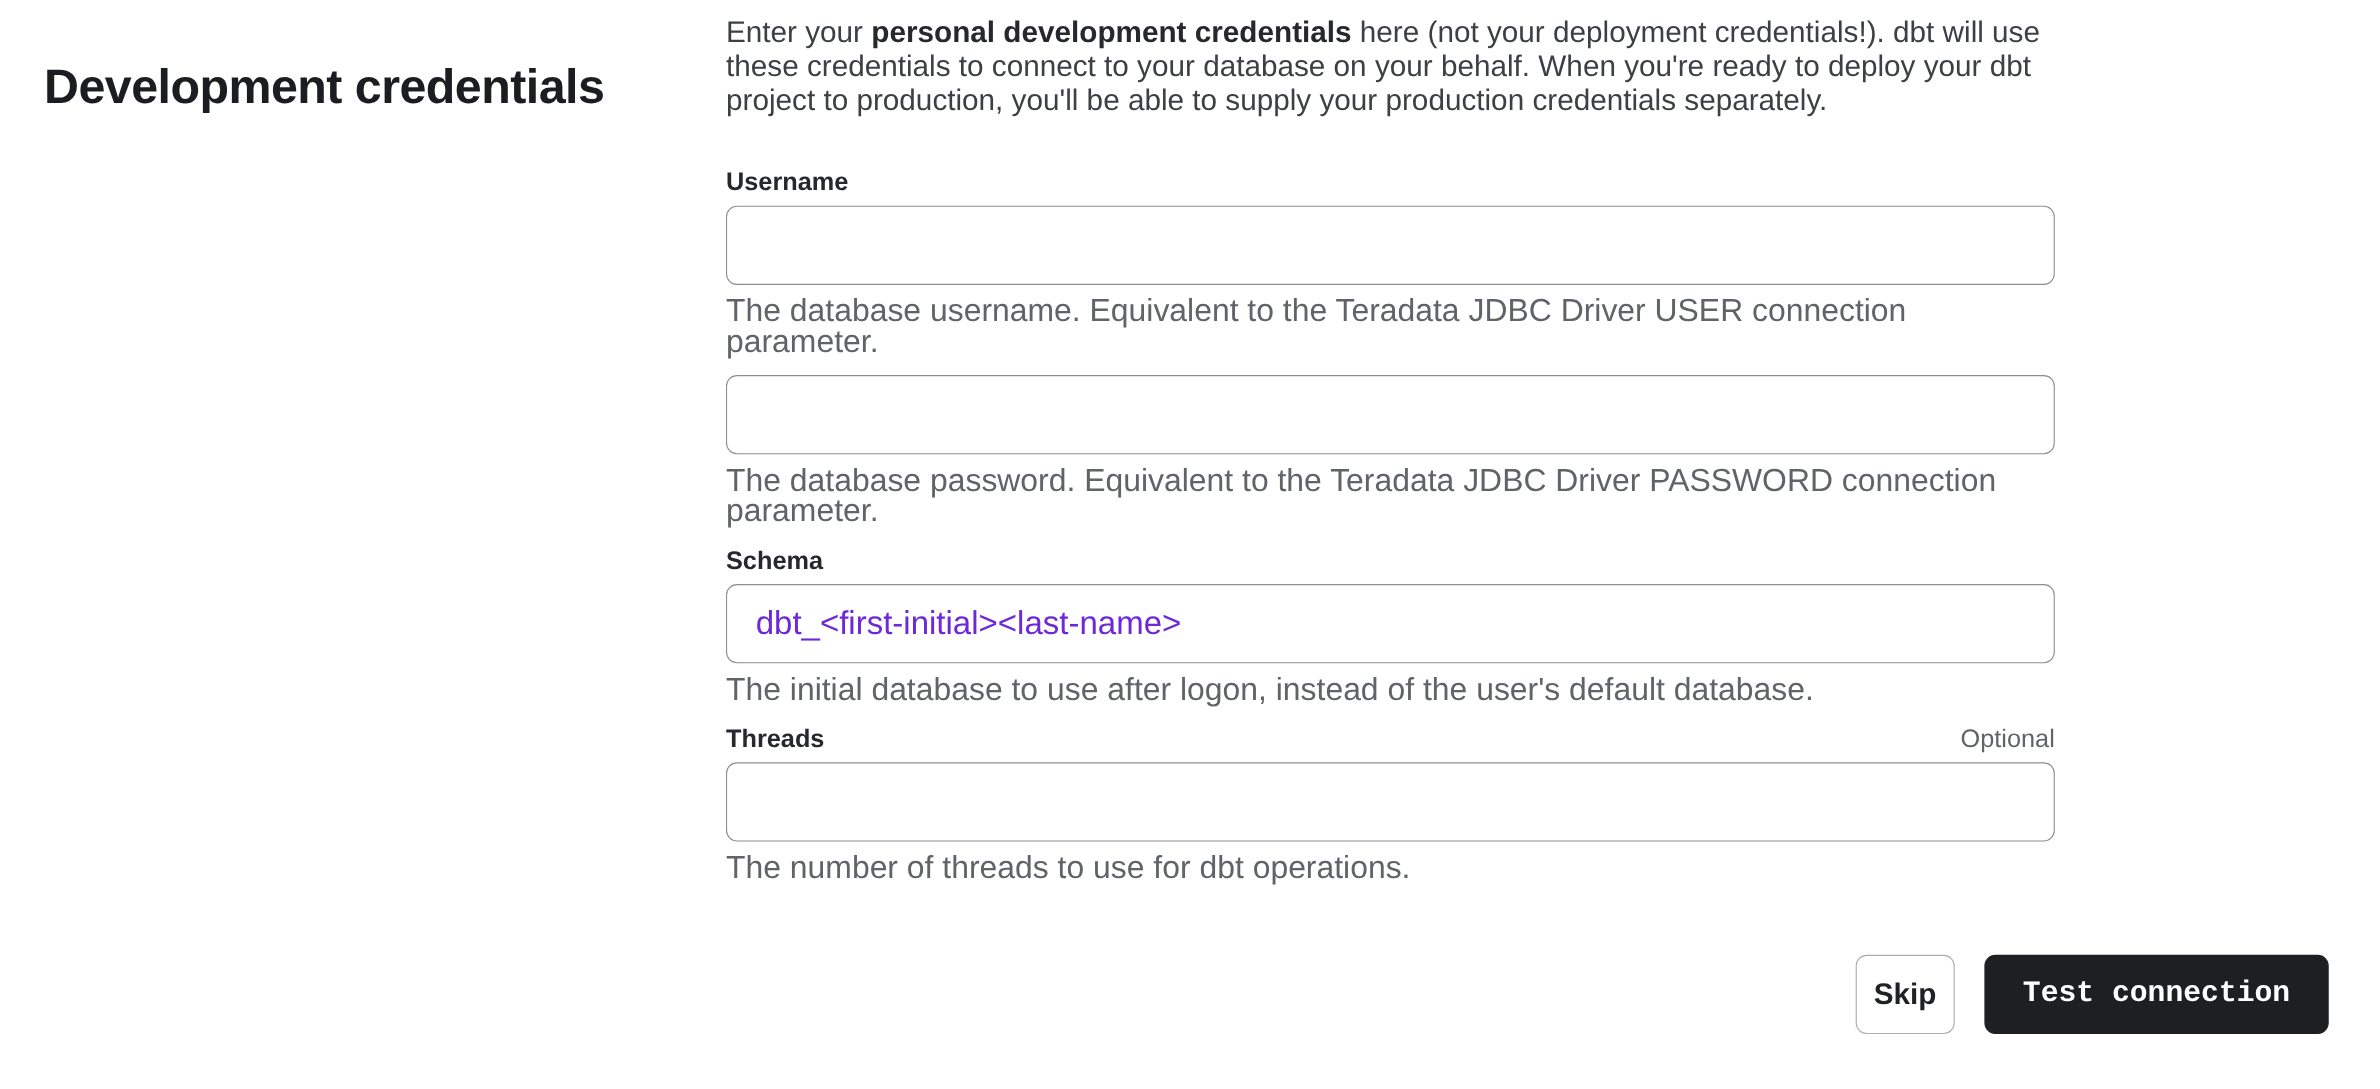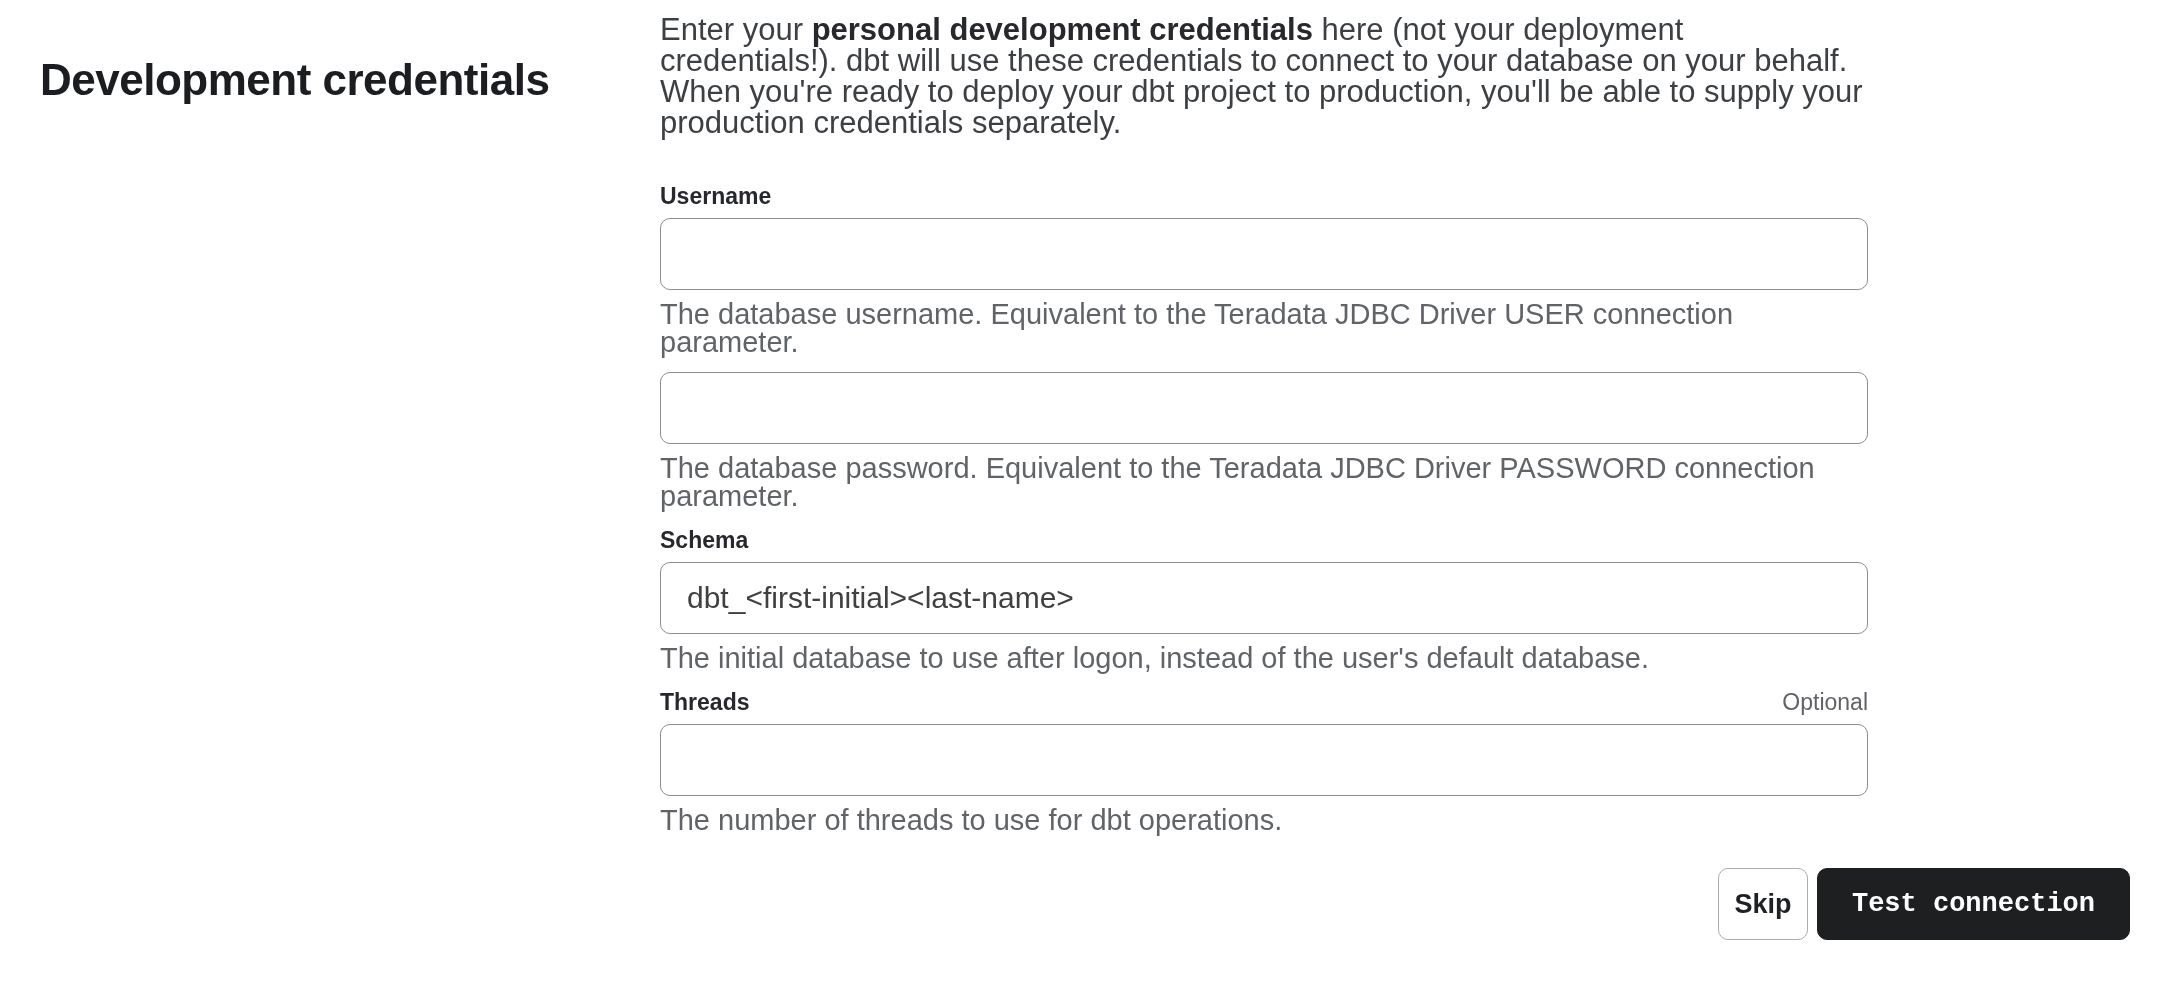--- a/index.html
+++ b/index.html
@@ -28,21 +28,21 @@
     margin-top: 32px;
   }
   .form-col {
     position: absolute;
     left: 660px;
     top: 14px;
     width: 1208px;
   }
   .intro {
     margin: 0 0 44px 0;
-    font-size: 31px;
+    font-size: 27px;
     line-height: 31px;
     color: #3c3f44;
   }
   .intro b {
     font-weight: 700;
     color: #26282d;
   }
   .field {
     margin-bottom: 16px;
   }
@@ -67,35 +67,35 @@
     display: block;
     width: 100%;
     height: 72px;
     box-sizing: border-box;
     border: 1.5px solid #8b8e94;
     border-radius: 10px;
     background: #ffffff;
     padding: 0 26px;
     font-family: "Liberation Sans", sans-serif;
     font-size: 30px;
-    color: #404040;
+    color: #6d28d9;
     outline: none;
   }
   .helper-text {
     margin-top: 10px;
     font-size: 29px;
     line-height: 28px;
     color: #606368;
   }
   .footer-actions {
     position: absolute;
     top: 868px;
-    right: 34px;
+    right: 47px;
     display: flex;
-    gap: 9px;
+    gap: 27px;
   }
   .btn {
     height: 72px;
     border-radius: 10px;
     font-family: "Liberation Sans", sans-serif;
     font-size: 27px;
     font-weight: 600;
     cursor: pointer;
     display: inline-flex;
     align-items: center;

